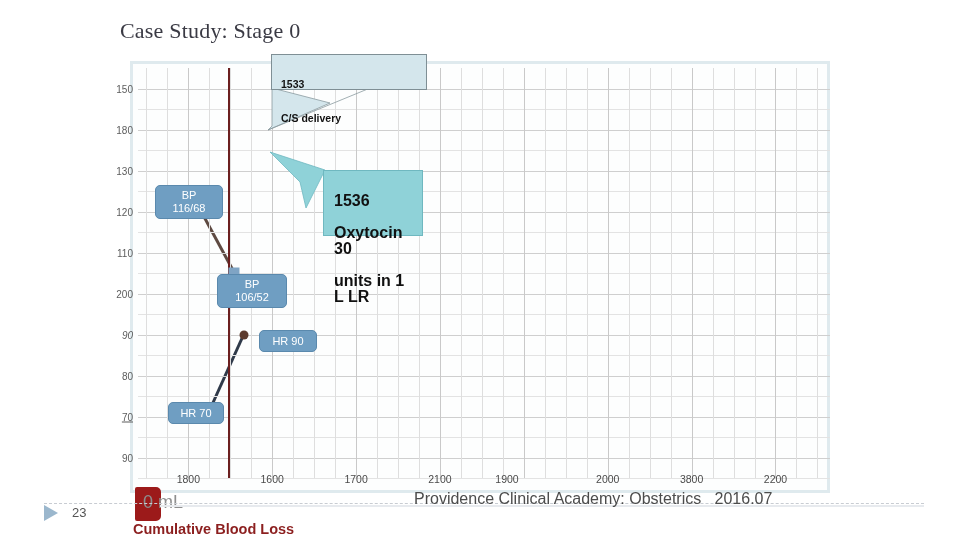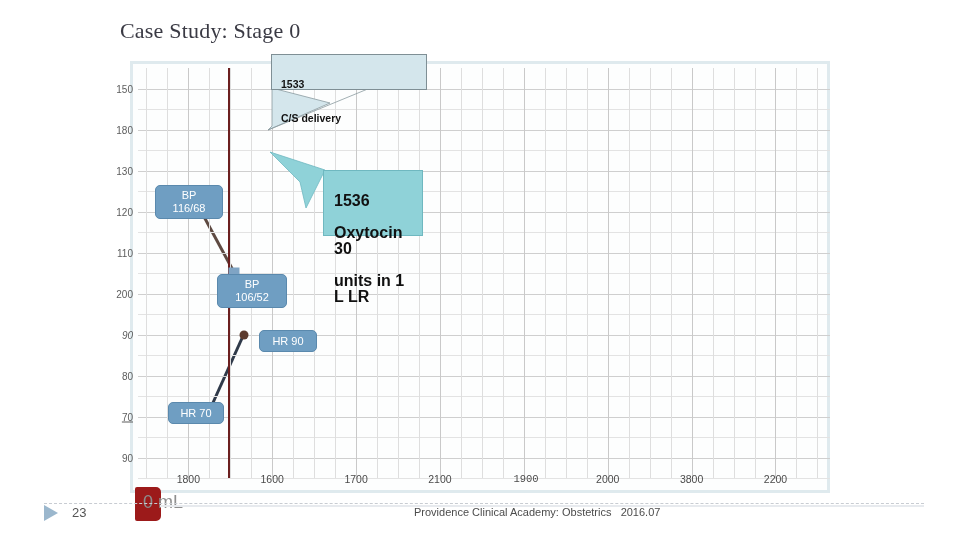--- a/index.html
+++ b/index.html
@@ -106,21 +106,21 @@
   }
   .nav-arrow{
     position:absolute;left:44px;top:505px;width:0;height:0;
     border-left:14px solid #9bb7cd;border-top:8px solid transparent;
     border-bottom:8px solid transparent;
   }
   .slide-number{
     position:absolute;left:72px;top:505px;font-size:13px;color:#555;
   }
   .footer-text{
-    position:absolute;left:414px;top:506px;font-size:11px;color:#4c4c4c;
+    position:absolute;left:414px;top:490px;font-size:16px;color:#4c4c4c;
     white-space:pre;
   }
 </style>
 </head>
 <body>
 
 <div id="slide">
 
   <div class="slide-title">Case Study: Stage 0</div>
 
@@ -202,21 +202,21 @@
       <div class="marker-sq" style="left: 96.4606px; top: 205px; background: rgb(127, 164, 196);"></div>
       <div class="marker-dot" style="left: 68.7806px; top: 348.5px; background: rgb(92, 59, 46);"></div>
       <div class="marker-dot" style="left: 105.687px; top: 266.5px; background: rgb(92, 59, 46);"></div>
     </div>
 
   <div class="xaxis-row" id="xaxis">
       <div class="xlab" style="left: 50.3273px;">1800</div>
       <div class="xlab" style="left: 134.206px;">1600</div>
       <div class="xlab" style="left: 218.085px;">1700</div>
       <div class="xlab" style="left: 301.964px;">2100</div>
-      <div class="xlab" style="left: 388px; font-family: Liberation Mono, monospace;">1900</div>
+      <div class="xlab" style="left: 369px;">1900</div>
       <div class="xlab" style="left: 469.721px;">2000</div>
       <div class="xlab" style="left: 553.6px;">3800</div>
       <div class="xlab" style="left: 637.479px;">2200</div>
     </div>
 
   <svg class="leaders" viewBox="0 0 960 540">
     <polygon points="272,88 272,126 268,130 330,103" fill="#d4e6ec" stroke="#8a9aa0" stroke-width="0.8"></polygon>
     <line x1="268" y1="130" x2="375" y2="86" stroke="#8a9aa0" stroke-width="0.8"></line>
     <polygon points="325,170 270,152 300,182 306,208" fill="#8fd2d8" stroke="#6fb8c0" stroke-width="0.8"></polygon>
   </svg>
@@ -234,20 +234,21 @@
 
   <div class="pill" style="left:155px;top:185px;width:68px;">BP
 116/68</div>
   <div class="pill" style="left:217px;top:274px;width:70px;">BP
 106/52</div>
   <div class="pill" style="left:168px;top:402px;width:56px;line-height:14px;padding:3px 6px;">HR 70</div>
   <div class="pill" style="left:259px;top:330px;width:58px;line-height:14px;padding:3px 6px;">HR 90</div>
 
   <div class="bloodloss-box"></div>
   <div class="bloodloss-value">0 mL</div>
+  <div class="bloodloss-caption">Cumulative Blood Loss</div>
 
   <div class="footer-rule"></div>
   <div class="footer-rule2"></div>
   <div class="nav-arrow"></div>
   <div class="slide-number">23</div>
   <div class="footer-text">Providence Clinical Academy: Obstetrics   2016.07</div>
 
 </div>
 
 </body></html>

